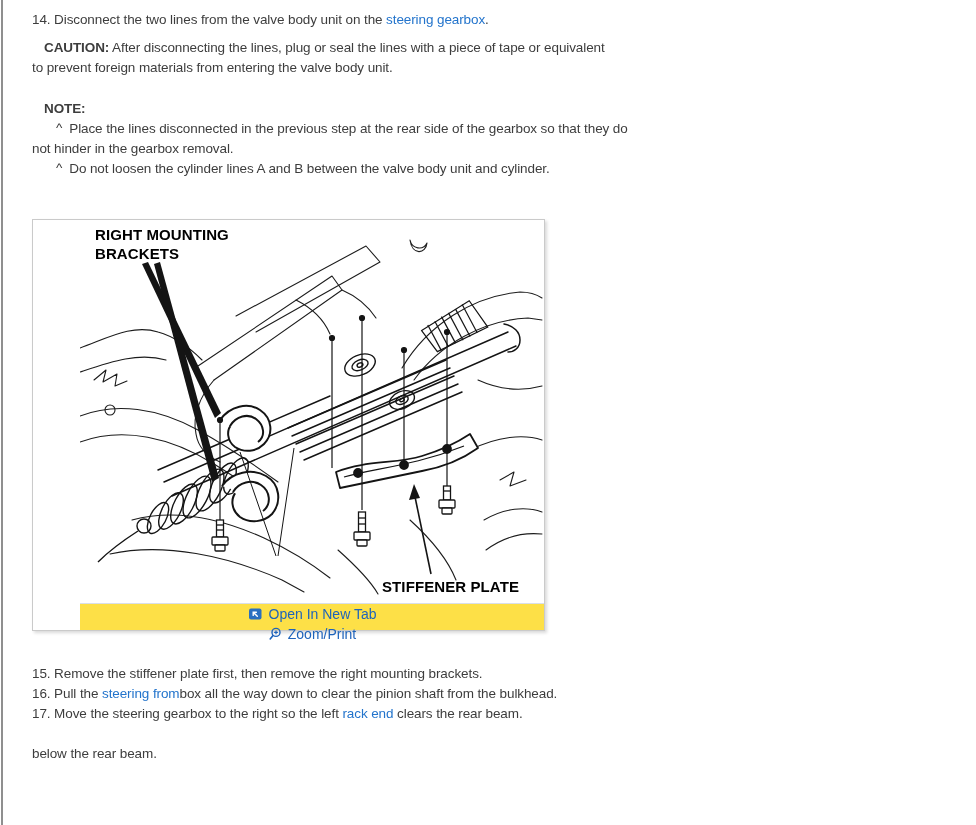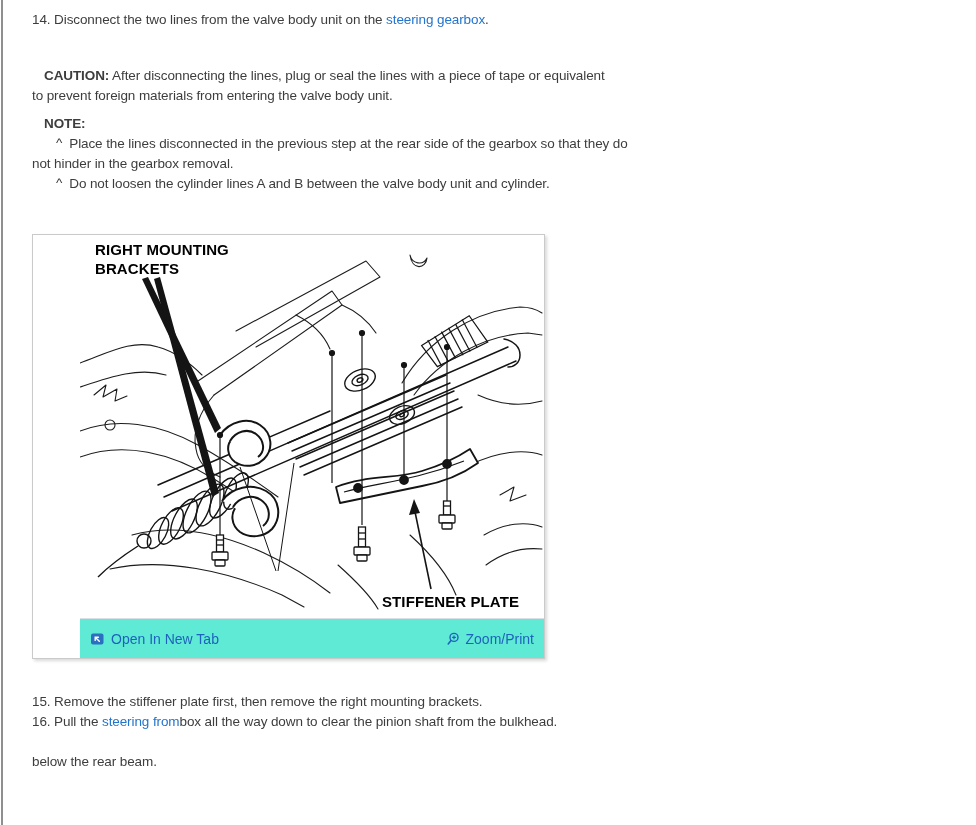--- a/index.html
+++ b/index.html
@@ -4,44 +4,44 @@
 <style>
   html,body{margin:0;padding:0;background:#ffffff;}
   body{
     width:976px;height:825px;position:relative;overflow:hidden;
     font-family:"Liberation Sans","DejaVu Sans",sans-serif;
     color:#3d3d3d;font-size:13.5px;letter-spacing:-0.1px;line-height:20px;
   }
   .left-rule{position:absolute;left:1px;top:0;width:2px;height:825px;background:#8f8f8f;}
   .doc{position:absolute;left:32px;top:10px;width:700px;}
   p{margin:0;}
-  .caution-p{margin-top:36px;text-indent:12px;}
-  .note-label{margin-top:8px;text-indent:12px;font-weight:bold;}
+  .caution-p{margin-top:8px;text-indent:12px;}
+  .note-label{margin-top:21px;text-indent:12px;font-weight:bold;}
   .note-item{text-indent:12px;}
   b{color:#3d3d3d;}
   a.txt-link{color:#2374cc;text-decoration:none;cursor:pointer;}
   .steps-bottom{margin-top:33px;}
   .marker{display:inline-block;margin-right:7px;transform:translateY(-1px);}
 
   
   .figure{
     margin-top:40px;width:464px;background:#fff;
     border:1px solid #cacaca;box-shadow:2px 2px 3px rgba(0,0,0,0.15);padding-left:47px;
   }
   .fig-canvas{position:relative;width:464px;height:383px;background:#fff;}
   .fig-label{
     position:absolute;font-weight:bold;color:#000;font-size:15px;
     line-height:19px;letter-spacing:0.1px;white-space:nowrap;
   }
   .lbl-brackets{left:15px;top:5px;}
   .lbl-stiffener{left:302px;top:357px;}
   .fig-footer{
-    height:40px;background:#5eead4;border-top:1px solid #d9dfe8;
+    height:27px;background:#fde047;border-top:1px solid #d9dfe8;
     display:flex;align-items:center;justify-content:space-between;
-    padding:0 10px;box-sizing:border-box;
+    padding:0 10px;box-sizing:border-box;flex-direction:column;
   }
   a.fig-link{
     color:#1e63bb;text-decoration:none;font-size:14px;letter-spacing:0;
     display:flex;align-items:center;gap:6px;cursor:pointer;
   }
   .fig-link svg{display:block;}
 </style>
 </head>
 <body>
 
@@ -208,16 +208,17 @@
           </svg>
         </span>
         <span>Zoom/Print</span>
       </a>
     </div>
   </div>
 
   <div class="steps-bottom">
     <p>15. Remove the stiffener plate first, then remove the right mounting brackets.</p>
     <p><span>16. Pull the </span><a class="txt-link">steering from</a><span>box all the way down to clear the pinion shaft from the bulkhead.</span></p>
+    <p><span>17. Move the steering gearbox to the right so the left </span><a class="txt-link">rack end</a><span> clears the rear beam.</span></p>
     <p><br><span>below the rear beam.</span></p>
   </div>
 
 </div>
 
 </body></html>

